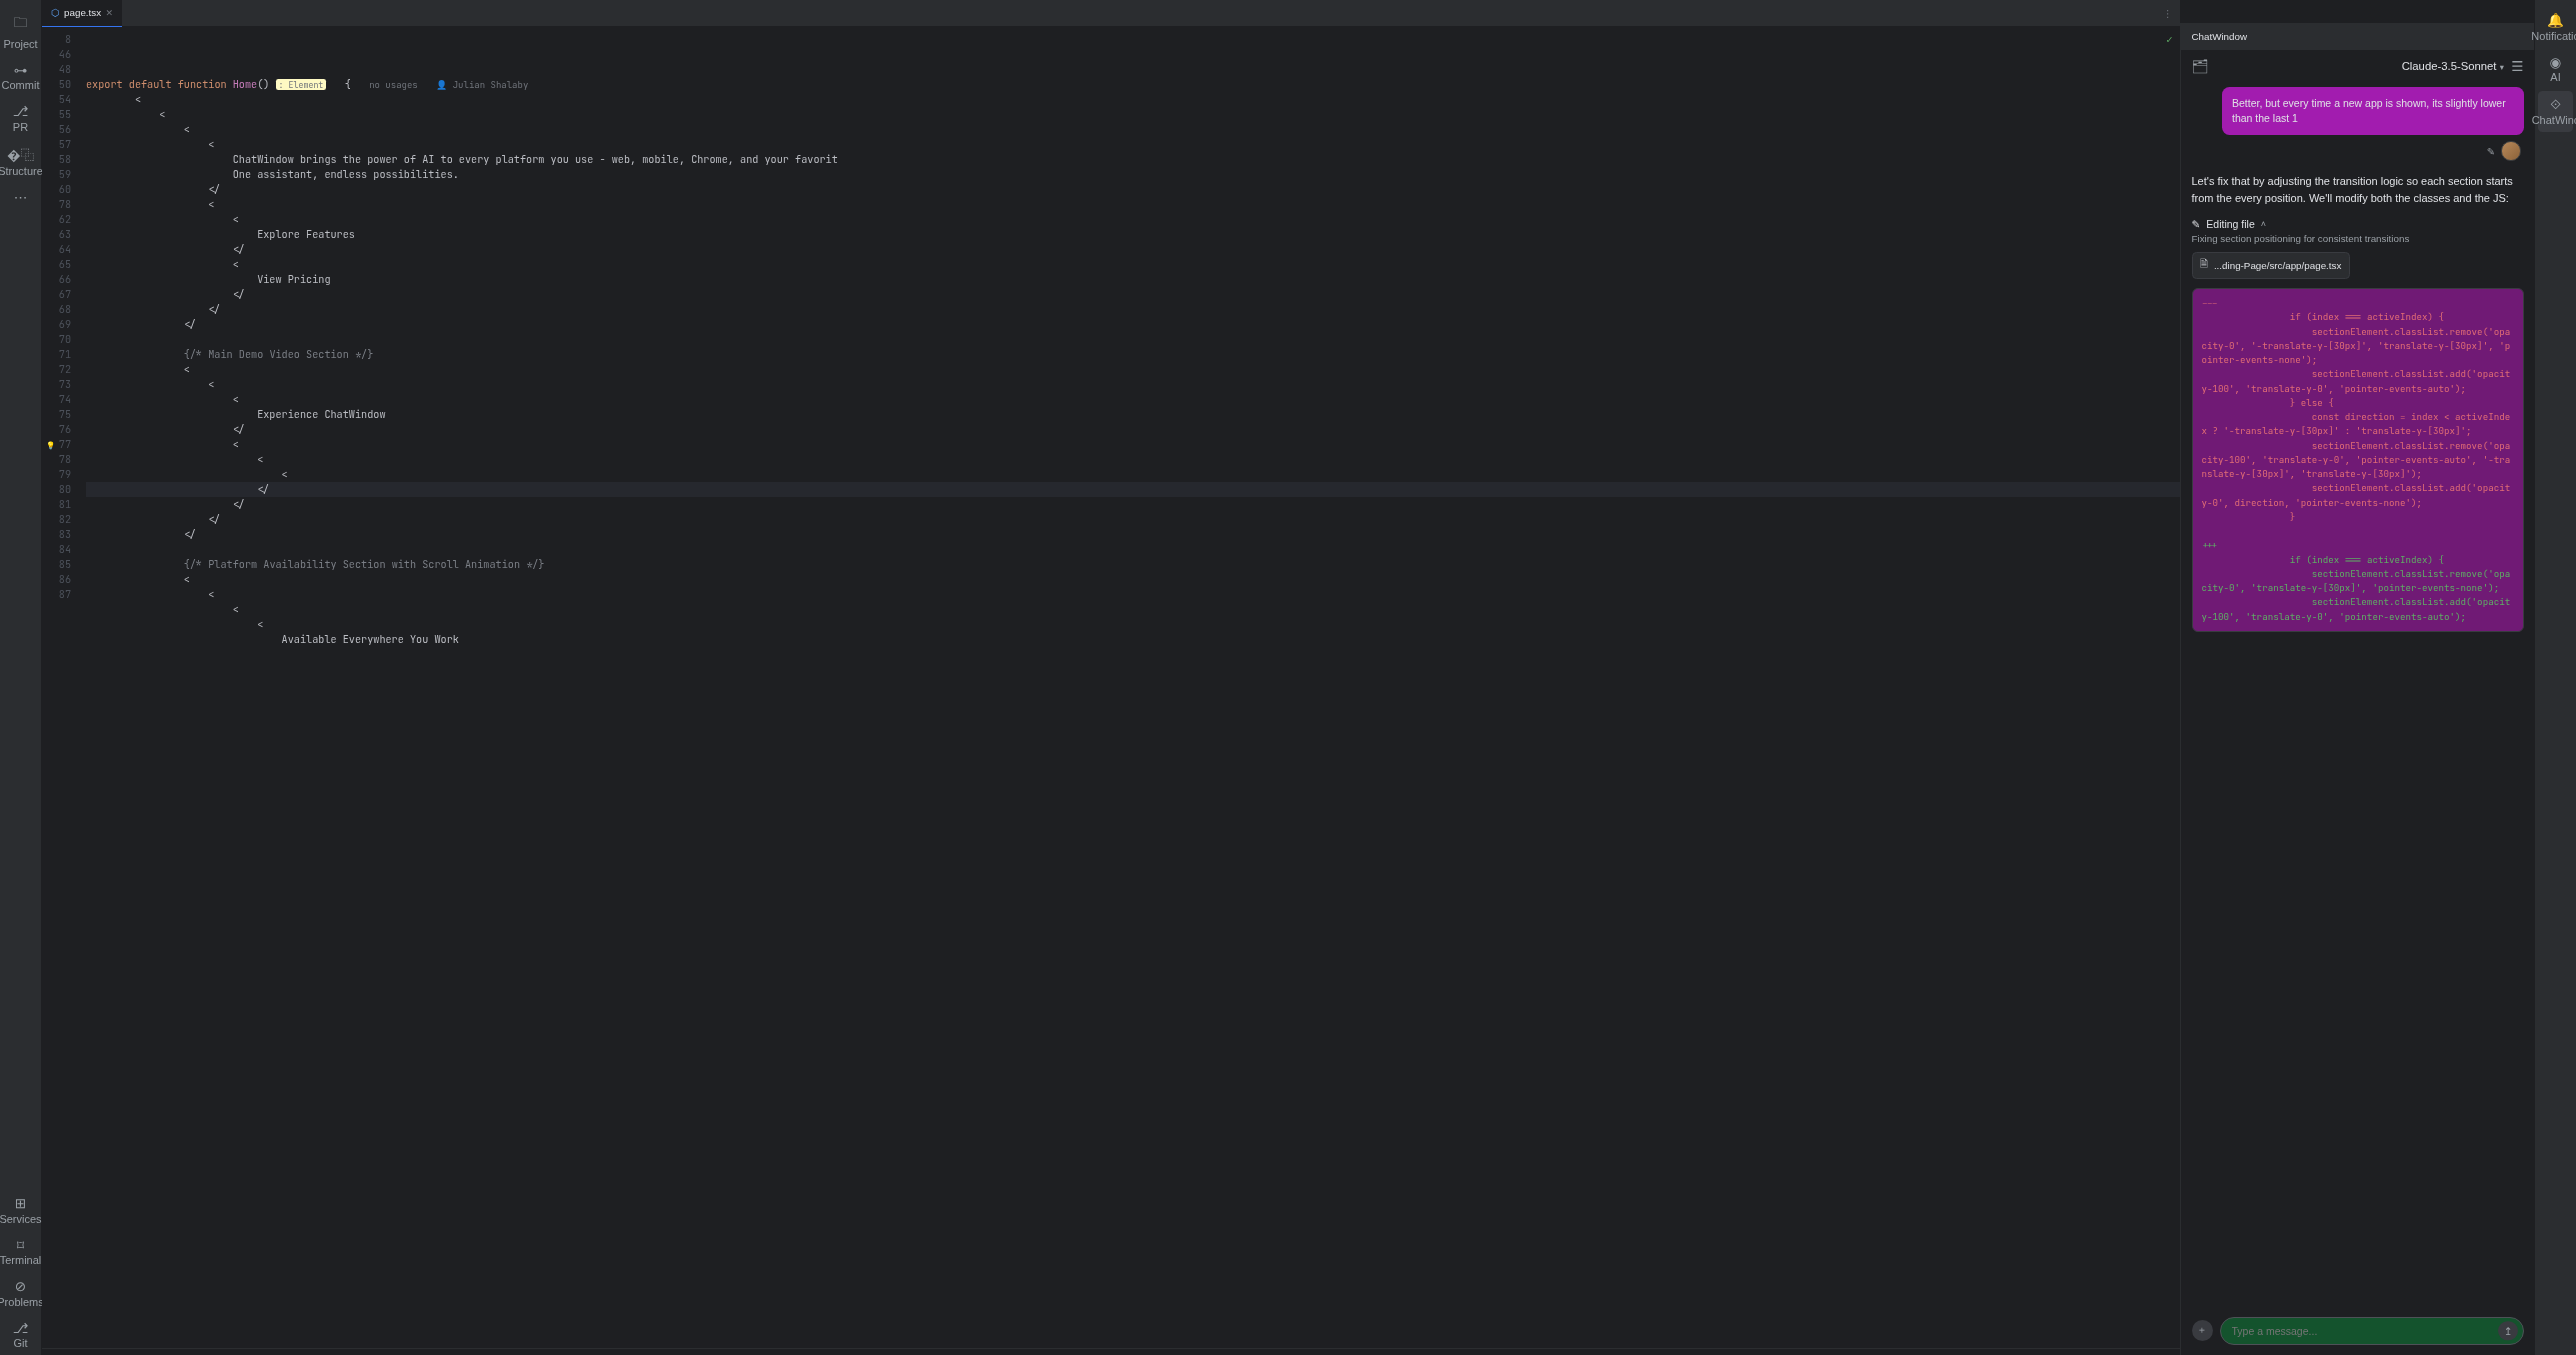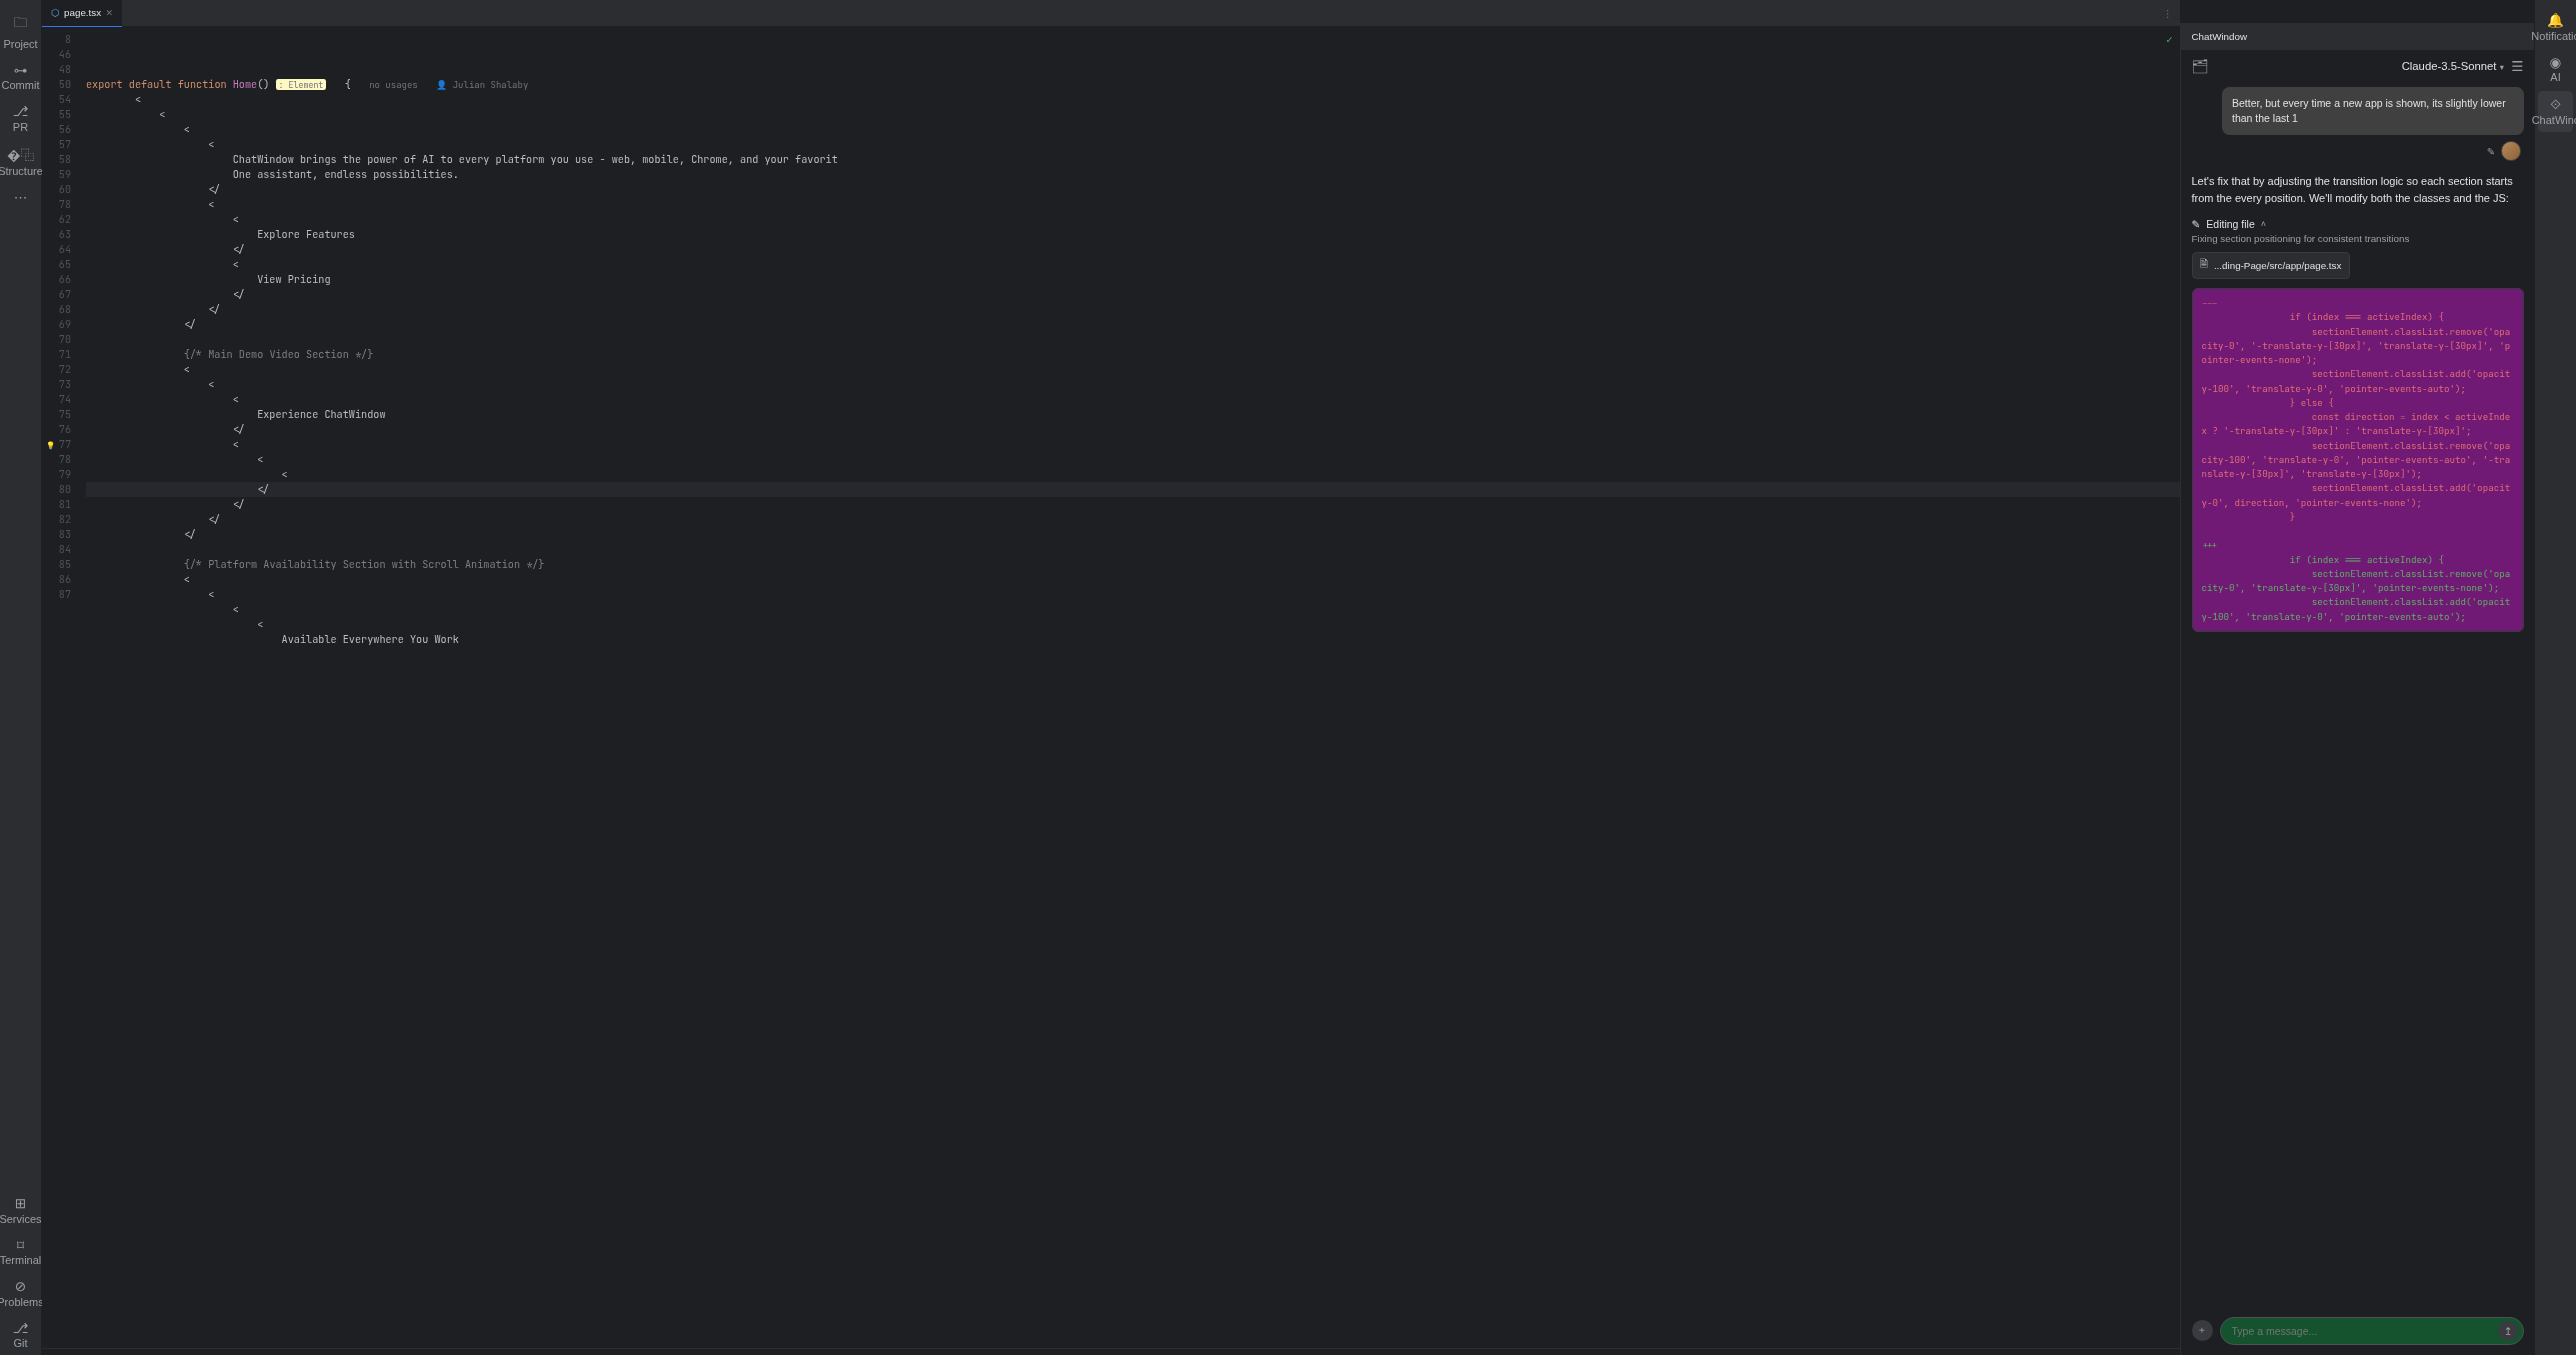--- a/index.html
+++ b/index.html
@@ -153,21 +153,21 @@
 }
 .model-select::after { content: " ▾"; font-size: 8.3px; color: #9aa0a6; }
 .hamburger { color: #9aa0a6; font-size: 13.6px; cursor: pointer; }
 
 .chat-body {
   flex: 1;
   overflow-y: auto;
   padding: 6px 10.5px;
 }
 .user-bubble {
-  background: #404040;
+  background: #a21caf;
   border-radius: 7.5px;
   padding: 9px 10.5px;
   color: #dfe1e5;
   font-size: 10.5px;
   line-height: 1.45;
   margin-left: 30px;
   margin-bottom: 6px;
 }
 .msg-actions {
   display: flex;

